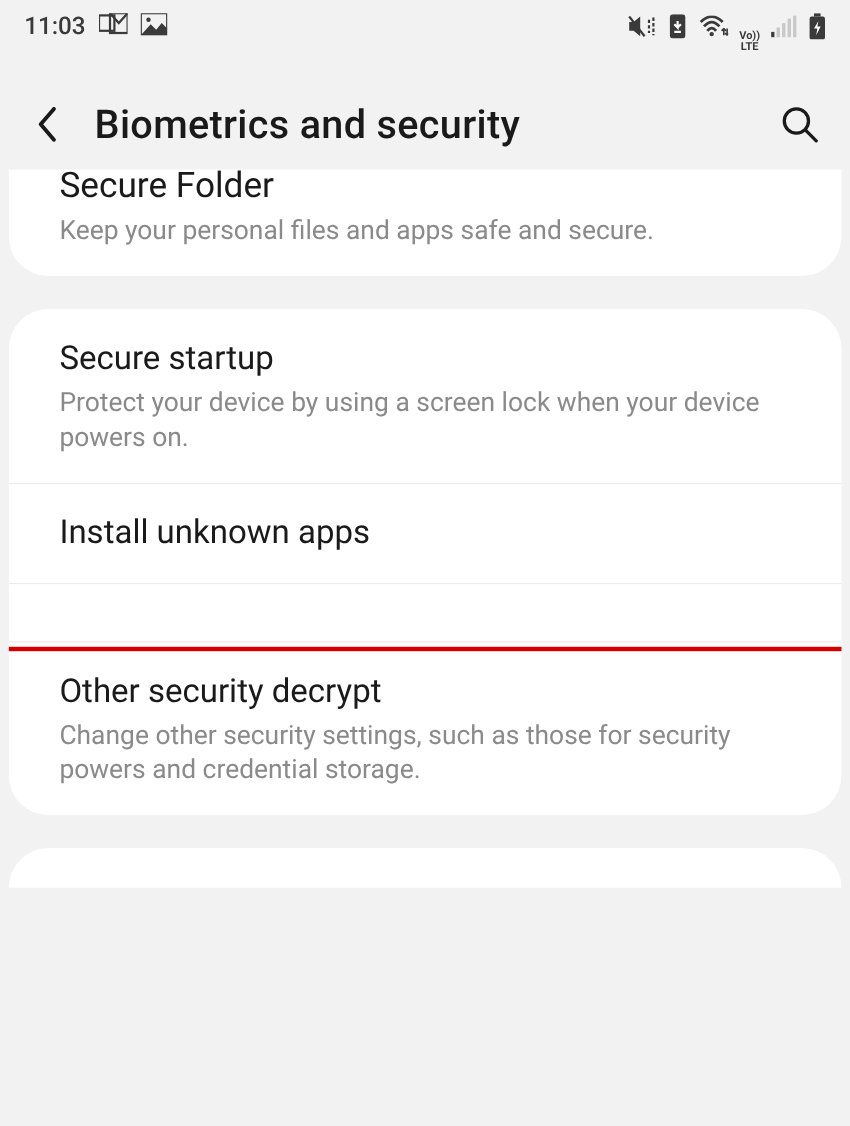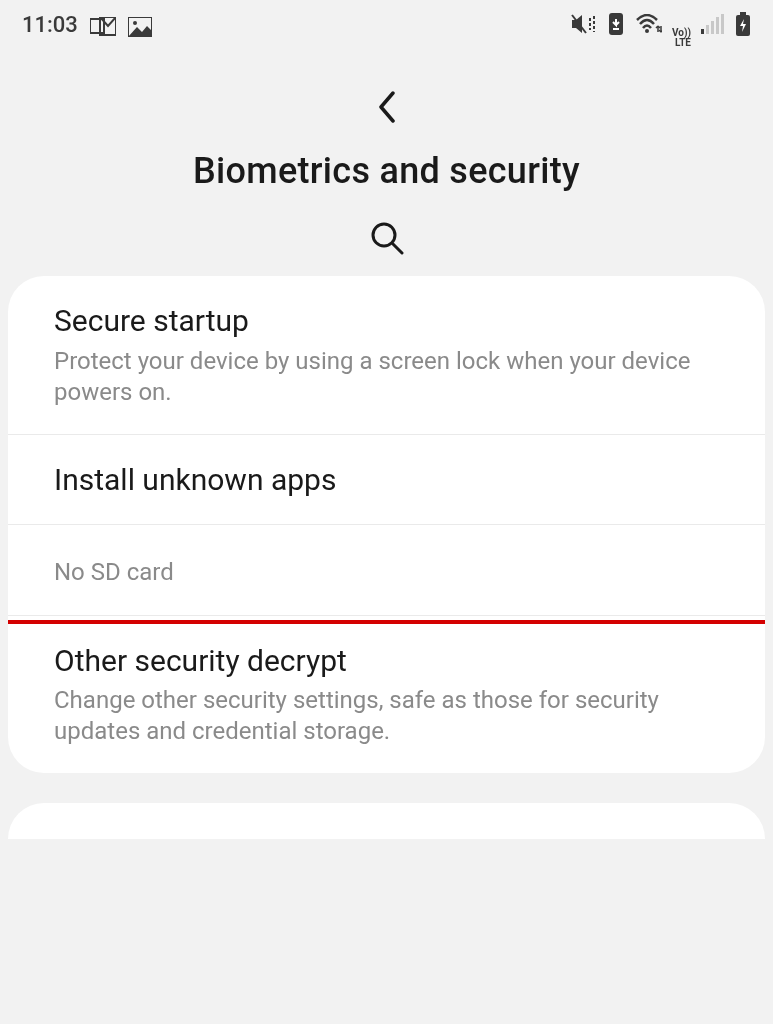--- a/index.html
+++ b/index.html
@@ -1,22 +1,22 @@
 <!DOCTYPE html>
 <html><head>
 <meta charset="utf-8">
 <style>
   * { box-sizing: border-box; margin: 0; padding: 0; }
   html, body { width: 773px; height: 1024px; font-family: -apple-system, Roboto, "Segoe UI", sans-serif; background: #f2f2f2; overflow: hidden; }
   .status-bar { height: 48px; display: flex; justify-content: space-between; align-items: center; padding: 0 22px; color: #3a3a3a; font-size: 22px; font-weight: 500; }
-  .status-left { display: flex; align-items: flex-end; gap: 12px; }
+  .status-left { display: flex; align-items: flex-start; gap: 12px; }
   .status-right { display: flex; align-items: center; gap: 10px; }
   .status-icon svg { display: block; }
 
-  .header { display: flex; align-items: center; padding: 44px 28px 20px 28px; gap: 28px; flex-direction: column; }
+  .header { display: flex; align-items: center; padding: 44px 28px 20px 28px; gap: 28px; }
   .back-btn { width: 30px; height: 30px; display: flex; align-items: center; justify-content: center; }
   .header-title { font-size: 36px; font-weight: 500; color: #1a1a1a; flex: 1; letter-spacing: 0.3px; }
   .search-btn { width: 36px; height: 36px; display: flex; align-items: center; justify-content: center; }
 
   .content { padding: 0 8px; }
   .card { background: #fff; border-radius: 36px; margin-bottom: 30px; overflow: hidden; }
   .card.partial-top { border-top-left-radius: 0; border-top-right-radius: 0; margin-top: 0; padding-top: 0; }
 
   .row { padding: 26px 46px 26px 46px; border-bottom: 1px solid #eaeaea; }
   .row:last-child { border-bottom: none; }
@@ -70,21 +70,21 @@
     <span class="status-icon">
       <svg width="26" height="20" viewBox="0 0 26 20">
           <path d="M1 6 Q11 -4 21 6" fill="none" stroke="#3a3a3a" stroke-width="2.5"></path>
           <path d="M4 10 Q11 2 18 10" fill="none" stroke="#3a3a3a" stroke-width="2.5"></path>
           <path d="M7 14 Q11 9 15 14" fill="none" stroke="#3a3a3a" stroke-width="2.5"></path>
           <circle cx="11" cy="17" r="2" fill="#3a3a3a"></circle>
           <path d="M22 12 L22 18 M25 18 L25 12" stroke="#3a3a3a" stroke-width="1.5"></path>
           <path d="M22 12 L20 14 M22 12 L24 14 M25 18 L23 16 M25 18 L27 16" stroke="#3a3a3a" stroke-width="1.5" fill="none"></path>
         </svg>
     </span>
-    <span class="status-icon" style="font-size:10px;line-height:1;font-weight:700;color:#3a3a3a;text-align:right;margin-top:28px;">Vo))<br>LTE</span>
+    <span class="status-icon" style="font-size:10px;line-height:1;font-weight:700;color:#3a3a3a;text-align:center;margin-top:28px;">Vo))<br>LTE</span>
     <span class="status-icon">
       <svg width="24" height="20" viewBox="0 0 24 20">
           <rect x="0" y="15" width="3" height="5" fill="#3a3a3a"></rect>
           <rect x="5" y="11" width="3" height="9" fill="#c8c8c8"></rect>
           <rect x="10" y="7" width="3" height="13" fill="#c8c8c8"></rect>
           <rect x="15" y="3" width="3" height="17" fill="#c8c8c8"></rect>
           <rect x="20" y="0" width="3" height="20" fill="#c8c8c8"></rect>
         </svg>
     </span>
     <span class="status-icon">
@@ -107,33 +107,38 @@
   <div class="search-btn">
     <svg width="34" height="34" viewBox="0 0 34 34">
         <circle cx="14" cy="14" r="11" fill="none" stroke="#1a1a1a" stroke-width="3"></circle>
         <line x1="23" y1="23" x2="32" y2="32" stroke="#1a1a1a" stroke-width="3" stroke-linecap="round"></line>
       </svg>
   </div>
 </div>
 
 <div class="content">
 
+  <div class="card partial-top">
+    <div class="row partial-first">
+      <div class="row-title">Secure Folder</div>
+      <div class="row-sub">Keep your personal files and apps safe and secure.</div>
+    </div>
+  </div>
 
   <div class="card">
     <div class="row">
       <div class="row-title">Secure startup</div>
       <div class="row-sub">Protect your device by using a screen lock when your device powers on.</div>
     </div>
     <div class="row">
       <div class="row-title">Install unknown apps</div>
     </div>
     <div class="row">
-      <div class="row-sub">No SD card</div>
     </div>
     <div class="row highlight">
       <div class="row-title">Other security decrypt</div>
-      <div class="row-sub">Change other security settings, safe as those for security updates and credential storage.</div>
+      <div class="row-sub">Change other security settings, such as those for security powers and credential storage.</div>
     </div>
   </div>
 
   <div class="card next"></div>
 
 </div>
 
 </body></html>

